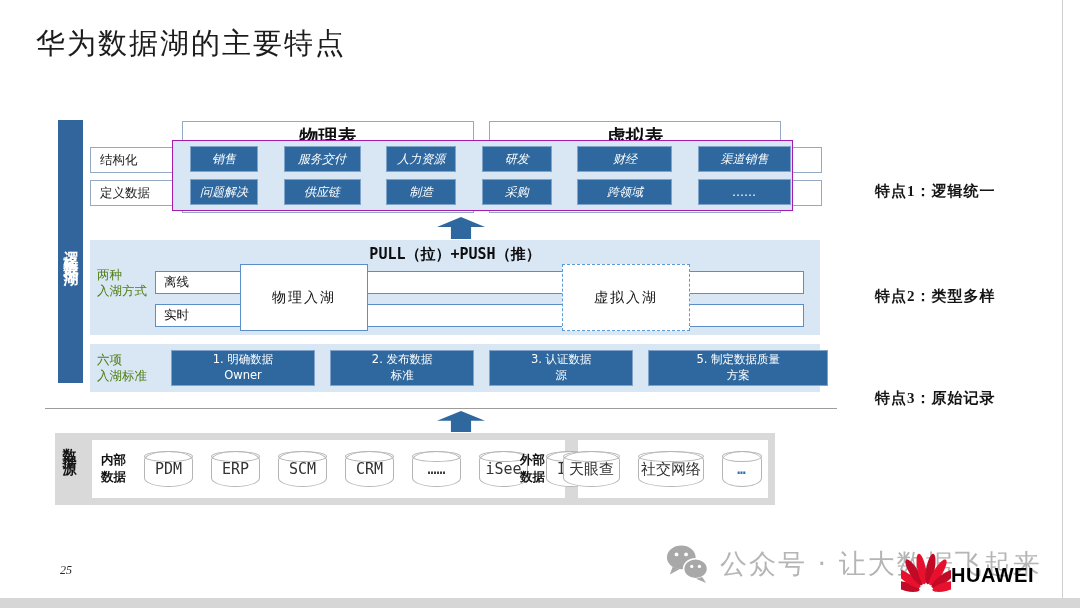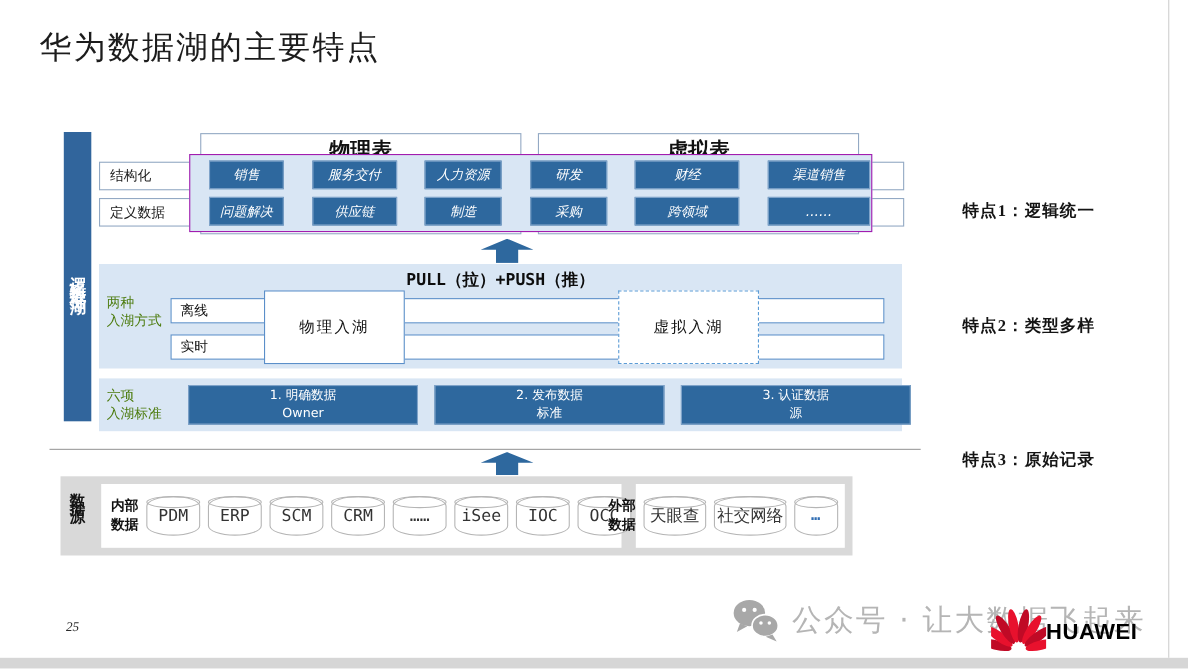--- a/index.html
+++ b/index.html
@@ -67,38 +67,38 @@
           white-space:pre-line; }
   .crit.wide { flex:1.25; }
 
   .divider { position:absolute; left:45px; top:408px; width:792px; height:1px; background:#9c9c9c; }
 
   
   .source-panel { position:absolute; left:55px; top:433px; width:720px; height:72px; background:#d9d9d9; }
   .source-side { position:absolute; left:61px; top:437px; font-weight:bold; font-size:14px; color:#141414;
                  writing-mode:vertical-rl; text-orientation:upright; letter-spacing:7px; height:66px; }
   .src-white { position:absolute; top:440px; height:58px; background:#fff; display:flex;
-               align-items:center; box-sizing:border-box; gap:7px; padding:0 6px 0 9px; }
+               align-items:center; box-sizing:border-box; gap:18px; padding:0 6px 0 9px; }
   #internal-panel { left:92px; width:473px; }
   #external-panel { left:578px; width:190px;justify-content:flex-end; }
   .src-label { font-weight:bold; font-size:12.5px; white-space:pre-line; line-height:1.35; color:#111; flex:none; }
   .cyl { position:relative; height:34px; background:#fff; border:1.4px solid #b5b5b5;
          border-radius:50% / 9px; flex:none; display:flex; align-items:center; justify-content:center;
          font-family:"DejaVu Sans Mono","Liberation Mono",monospace; font-size:15px; color:#333; }
   .cyl::before { content:""; position:absolute; left:-1.4px; right:-1.4px; top:-1.4px; height:11px;
                  border:1.4px solid #b5b5b5; border-radius:50%; box-sizing:border-box; pointer-events:none; }
   .cyl.cn { font-family:"DejaVu Sans","Liberation Sans",sans-serif; }
   .cyl.blue-dots { color:#2f6db3; font-weight:bold; font-size:14px; letter-spacing:1px; }
 
   
   .feature { position:absolute; left:875px; font-family:"Liberation Serif","DejaVu Serif",serif;
              font-weight:700; font-size:15px; color:#141414; letter-spacing:1px; }
   #feature-1 { top:182px; }
   #feature-2 { top:287px; }
-  #feature-3 { top:409px; }
+  #feature-3 { top:389px; }
 
   
   .page-num { position:absolute; left:60px; top:563px; font-family:"Liberation Serif","DejaVu Serif",serif;
               font-style:italic; font-size:12px; color:#2b2b2b; }
   .watermark { position:absolute; left:664px; top:543px; display:flex; align-items:center; gap:10px; z-index:4; }
   .wm-text { font-size:27px; letter-spacing:2px; color:#b5b5b5; white-space:nowrap; }
   .huawei { position:absolute; left:901px; top:549px; display:flex; align-items:flex-end; z-index:5; }
   .huawei-name { font-weight:700; font-size:20px; color:#000; letter-spacing:0.5px; padding-bottom:7px;
                  font-family:"Liberation Sans","DejaVu Sans",sans-serif; }
 
@@ -165,20 +165,22 @@
   <div class="criteria-band"></div>
   <div class="side-label" id="criteria-label">六项
 入湖标准</div>
   <div class="criteria-boxes">
     <div class="crit">1. 明确数据
 Owner</div>
     <div class="crit">2. 发布数据
 标准</div>
     <div class="crit">3. 认证数据
 源</div>
+    <div class="crit wide">5. 制定数据质量
+方案</div>
   </div>
 
   <div class="divider"></div>
   <div class="block-arrow" id="arrow-bottom"></div>
 
   <div class="source-panel"></div>
   <div class="source-side">数据源</div>
 
   <div class="src-white" id="internal-panel">
     <div class="src-label">内部

